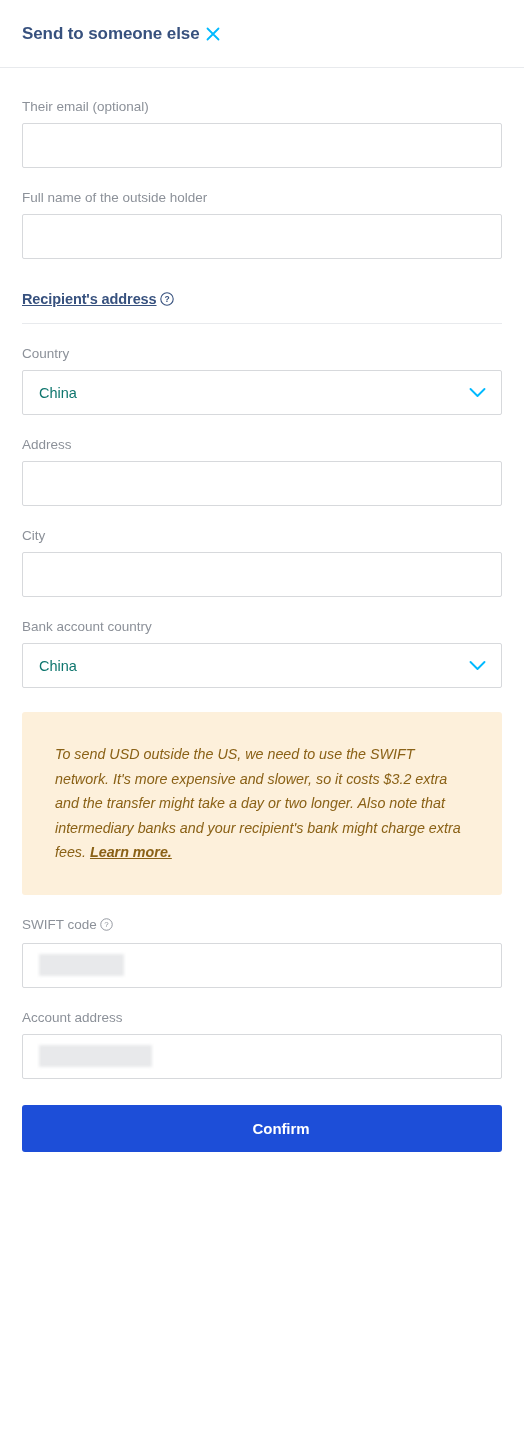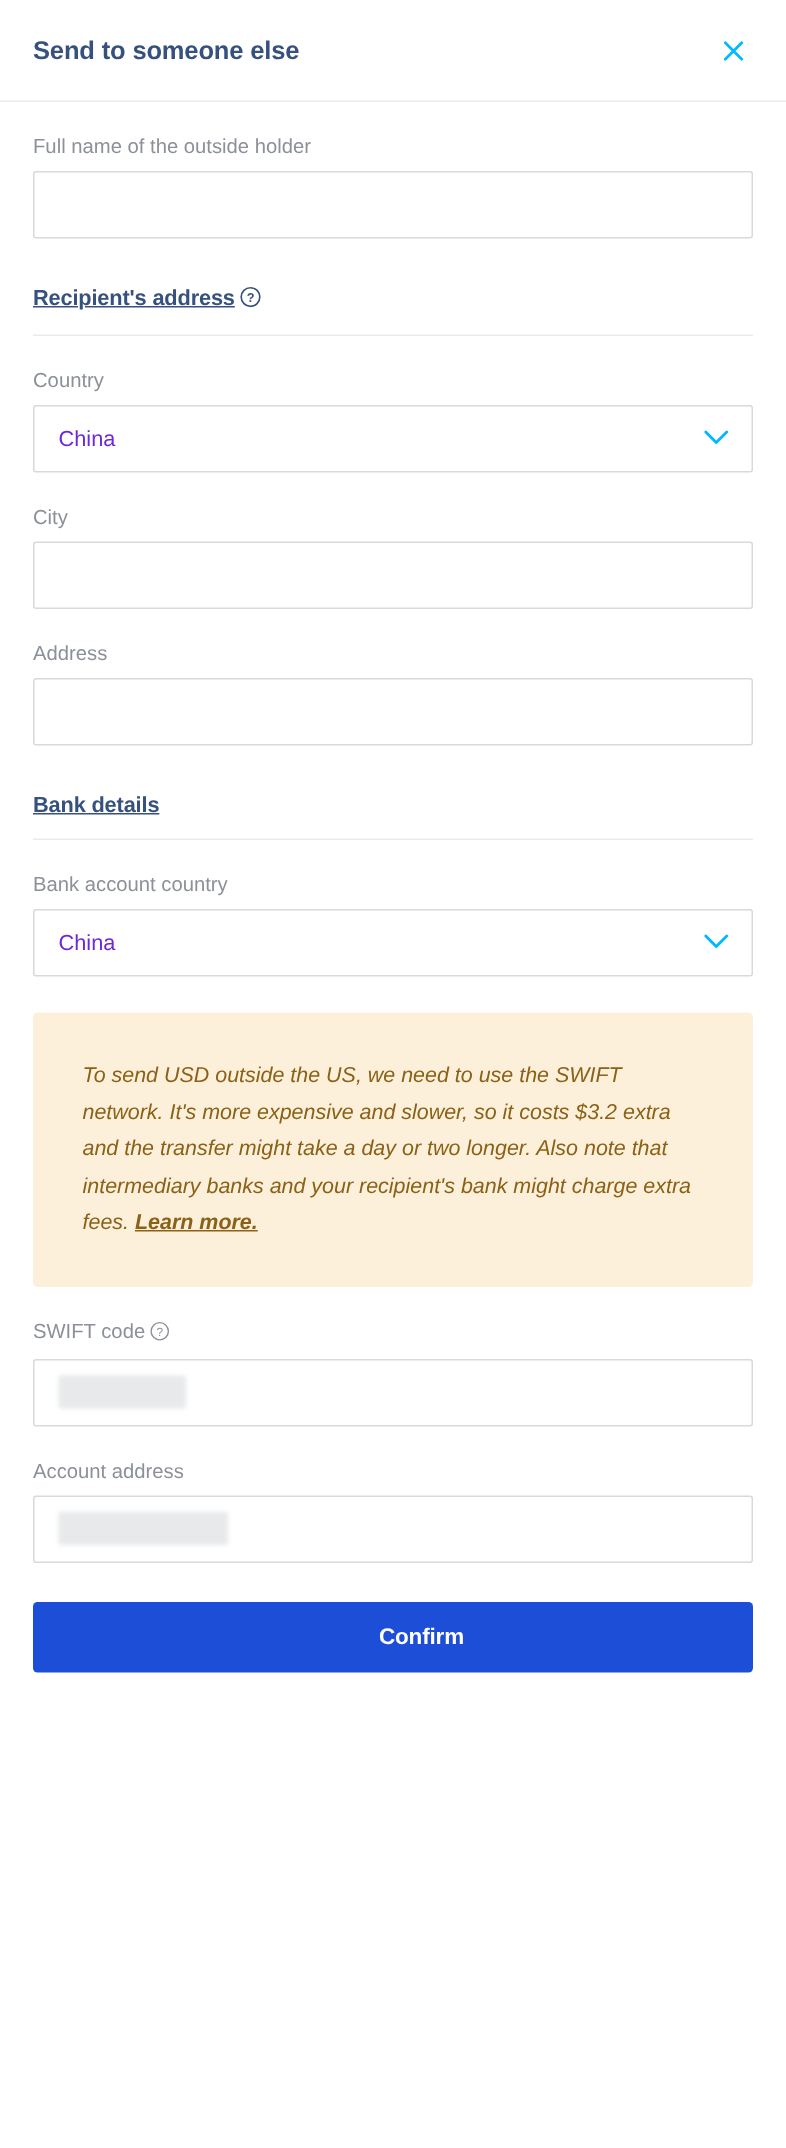--- a/index.html
+++ b/index.html
@@ -22,21 +22,20 @@
     box-sizing: border-box;
     position: relative;
   }
   
   .modal-header {
     height: 68px;
     box-sizing: border-box;
     border-bottom: 1px solid #e8eaed;
     display: flex;
     align-items: center;
-    justify-content: space-between;
     padding: 0 22px 0 22px;
   }
   .modal-title {
     font-size: 17px;
     font-weight: bold;
     color: #37517e;
     letter-spacing: -0.1px;
   }
   .close-btn {
     width: 26px;
@@ -118,21 +117,21 @@
     width: 100%;
     height: 45px;
     box-sizing: border-box;
     border: 1px solid #d7d9dc;
     border-radius: 2px;
     background: #ffffff;
     display: flex;
     align-items: center;
     padding: 0 16px;
     font-size: 14.5px;
-    color: #6d28d9;
+    color: #0f766e;
     cursor: pointer;
   }
   .chevron {
     position: absolute;
     right: 16px;
     top: 50%;
     transform: translateY(-50%);
     pointer-events: none;
   }
 
@@ -201,20 +200,24 @@
         <svg width="18" height="18" viewBox="0 0 18 18" fill="none">
           <path d="M3.5 3.5 L14.5 14.5 M14.5 3.5 L3.5 14.5" stroke="#00b9ff" stroke-width="1.8" stroke-linecap="round"></path>
         </svg>
       </span>
     </button>
   </div>
 
   <div class="modal-body">
 
     
+    <div class="field first">
+      <label class="field-label">Their email (optional)</label>
+      <input class="text-input" type="text" value="" placeholder="" style="">
+    </div>
 
     
     <div class="field">
       <label class="field-label">Full name of the outside holder</label>
       <input class="text-input" type="text" value="" placeholder="" style="">
     </div>
 
     
     <div class="section">
       <div class="section-title">
@@ -236,39 +239,33 @@
         <span class="chevron">
           <svg width="17" height="11" viewBox="0 0 17 11" fill="none">
             <path d="M1.5 2 L8.5 9 L15.5 2" stroke="#00b9ff" stroke-width="1.9" stroke-linecap="round" stroke-linejoin="round"></path>
           </svg>
         </span>
       </div>
     </div>
 
     
     <div class="field">
+      <label class="field-label">Address</label>
+      <input class="text-input" type="text" value="" placeholder="" style="">
+    </div>
+
+    
+    <div class="field">
       <label class="field-label">City</label>
       <input class="text-input" type="text" value="" placeholder="" style="">
     </div>
 
     
-    <div class="field">
-      <label class="field-label">Address</label>
-      <input class="text-input" type="text" value="" placeholder="" style="">
-    </div>
-
-    
-
-    
-    <div class="section">
-      <div class="section-title">
-        <span>Bank details</span>
-      </div>
-      <div class="section-rule"></div>
-    </div>
+
+    
 
     
     <div class="field">
       <label class="field-label">Bank account country</label>
       <div class="select-wrap">
         <div class="select-box">
           <span>China</span>
         </div>
         <span class="chevron">
           <svg width="17" height="11" viewBox="0 0 17 11" fill="none">

